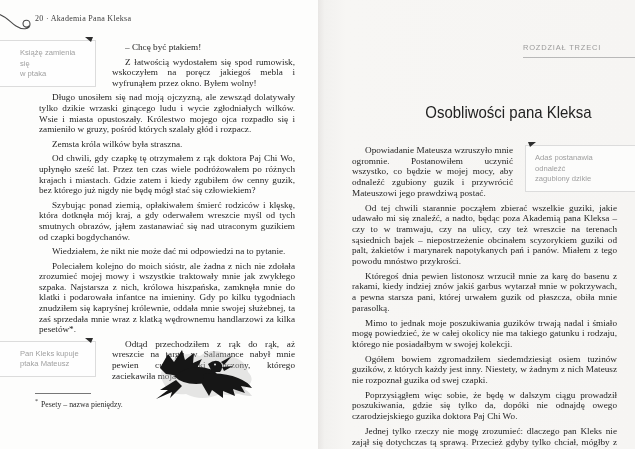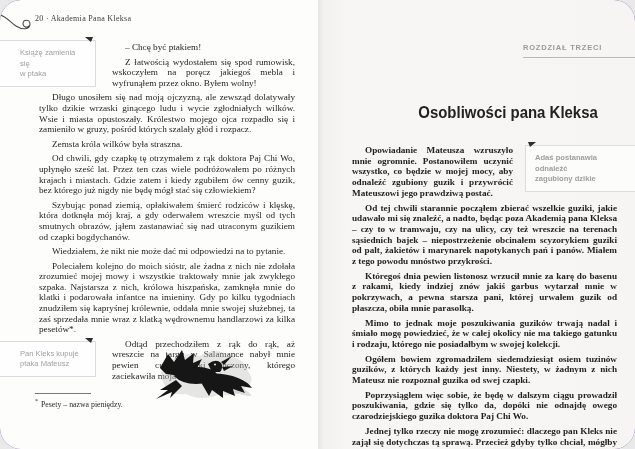--- a/index.html
+++ b/index.html
@@ -1,27 +1,26 @@
 <!DOCTYPE html>
 <html><head>
 <meta charset="utf-8">
 <style>
   html,body { margin:0; padding:0; background:#e9e9e9; }
   .spread {
     position:relative; width:635px; height:449px; overflow:hidden;
-    background:#4c1d95; font-family:"Liberation Serif", serif;border-radius:21px;
+    background:#4c1d95; font-family:"Liberation Serif", serif;
   }
   .page-left {
     position:absolute; top:0; left:0; width:318px; height:449px;
     background:#fdfdfc;
   }
   .page-right {
     position:absolute; top:0; left:318px; width:317px; height:449px;
     background:linear-gradient(90deg,#e8e6e4 0%,#f2f1ef 2%,#f7f6f4 9%,#f6f5f3 100%);
-    font-weight:bold;
   }
   
   .lp-header {
     position:absolute; left:35px; top:14px;
     font-size:8px; color:#3c3c3c; letter-spacing:0.3px;
   }
   .flourish { position:absolute; left:0; top:6px; }
   .lp-body {
     position:absolute; left:35px; top:38px; width:264px;
     font-size:9.2px; line-height:10.6px; color:#1f1f1f; text-align:justify;

